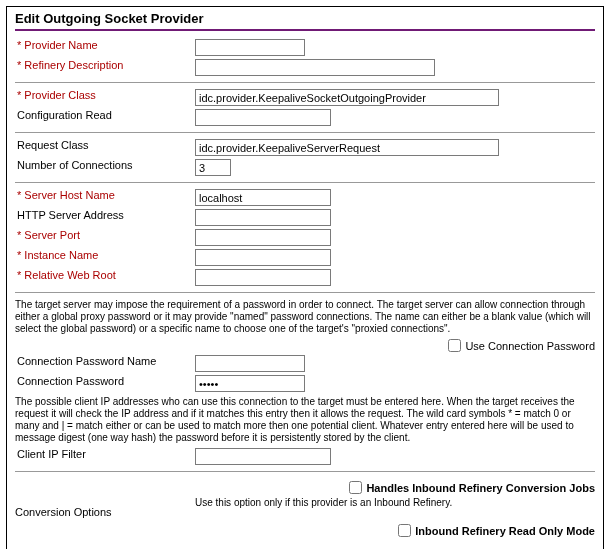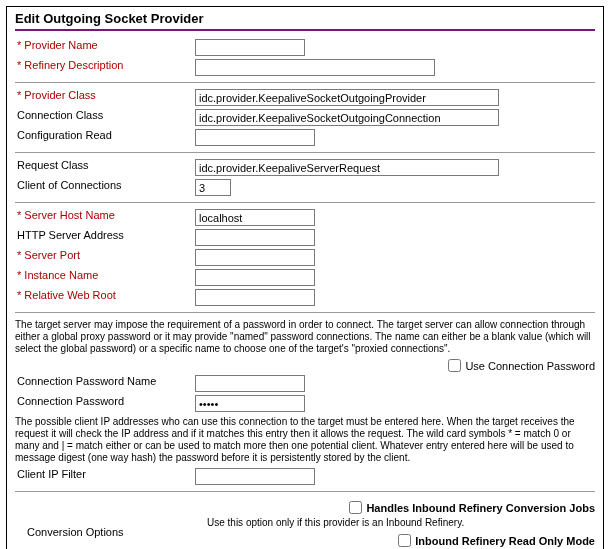--- a/index.html
+++ b/index.html
@@ -4,33 +4,33 @@
 <style>
   * { box-sizing: border-box; margin: 0; padding: 0; }
   body { font-family: Arial, Helvetica, sans-serif; font-size: 11px; color: #000; background: #fff; padding: 6px; }
   .frame { border: 1px solid #000; padding: 4px 8px 10px 8px; width: 598px; }
   h2 { font-size: 13px; font-weight: bold; border-bottom: 2px solid #701a75; padding-bottom: 3px; margin-bottom: 8px; }
   .field-row { display: flex; margin: 3px 0; }
   .label-col { width: 180px; padding-left: 2px; }
   .required { color: #aa0000; }
   .input-col input[type="text"], .input-col input[type="password"] { font-family: Arial; font-size: 11px; height: 17px; border: 1px solid #7a7a7a; padding: 1px 3px; }
   .w100 { width: 110px; }
-  .w120 { width: 120px; }
+  .w120 { width: 136px; }
   .w220 { width: 240px; }
   .w285 { width: 304px; }
   .w30 { width: 36px; }
   hr.sep { border: none; border-top: 1px solid #999; margin: 6px 0; }
   .desc { font-size: 10px; line-height: 12px; margin: 4px 0; color: #000; }
   .checkbox-row { display: flex; align-items: center; margin: 3px 0; justify-content: flex-end; }
   .checkbox-row input[type="checkbox"] { margin-right: 4px; width: 13px; height: 13px; }
   .conv-block { display: flex; margin-top: 4px; }
-  .conv-label { width: 180px; padding-top: 28px; margin-left: 12px; }
+  .conv-label { width: 180px; padding-top: 28px; }
   .conv-opts { flex: 1; }
   .conv-opts .checkbox-row label { font-weight: bold; }
-  .conv-desc { font-size: 10px; line-height: 12px; margin-bottom: 5px; }
+  .conv-desc { font-size: 10px; line-height: 12px; margin-bottom: 15px; }
 </style>
 </head>
 <body>
 
 <div class="frame">
   <h2>Edit Outgoing Socket Provider</h2>
 
   <div class="field-row">
     <div class="label-col required">* Provider Name</div>
     <div class="input-col"><input type="text" class="w100" value="" style=""></div>
@@ -40,36 +40,32 @@
     <div class="input-col"><input type="text" class="w220" value="" style=""></div>
   </div>
 
   <hr class="sep">
 
   <div class="field-row">
     <div class="label-col required">* Provider Class</div>
     <div class="input-col"><input type="text" class="w285" value="idc.provider.KeepaliveSocketOutgoingProvider" style=""></div>
   </div>
   <div class="field-row">
-    <div class="label-col">Connection Class</div>
-    <div class="input-col"><input type="text" class="w285" value="idc.provider.KeepaliveSocketOutgoingConnection" style=""></div>
-  </div>
-  <div class="field-row">
     <div class="label-col">Configuration Read</div>
     <div class="input-col"><input type="text" class="w120" value="" style=""></div>
   </div>
 
   <hr class="sep">
 
   <div class="field-row">
     <div class="label-col">Request Class</div>
     <div class="input-col"><input type="text" class="w285" value="idc.provider.KeepaliveServerRequest" style=""></div>
   </div>
   <div class="field-row">
-    <div class="label-col">Client of Connections</div>
+    <div class="label-col">Number of Connections</div>
     <div class="input-col"><input type="text" class="w30" value="3" style=""></div>
   </div>
 
   <hr class="sep">
 
   <div class="field-row">
     <div class="label-col required">* Server Host Name</div>
     <div class="input-col"><input type="text" class="w120" value="localhost" style=""></div>
   </div>
   <div class="field-row">

